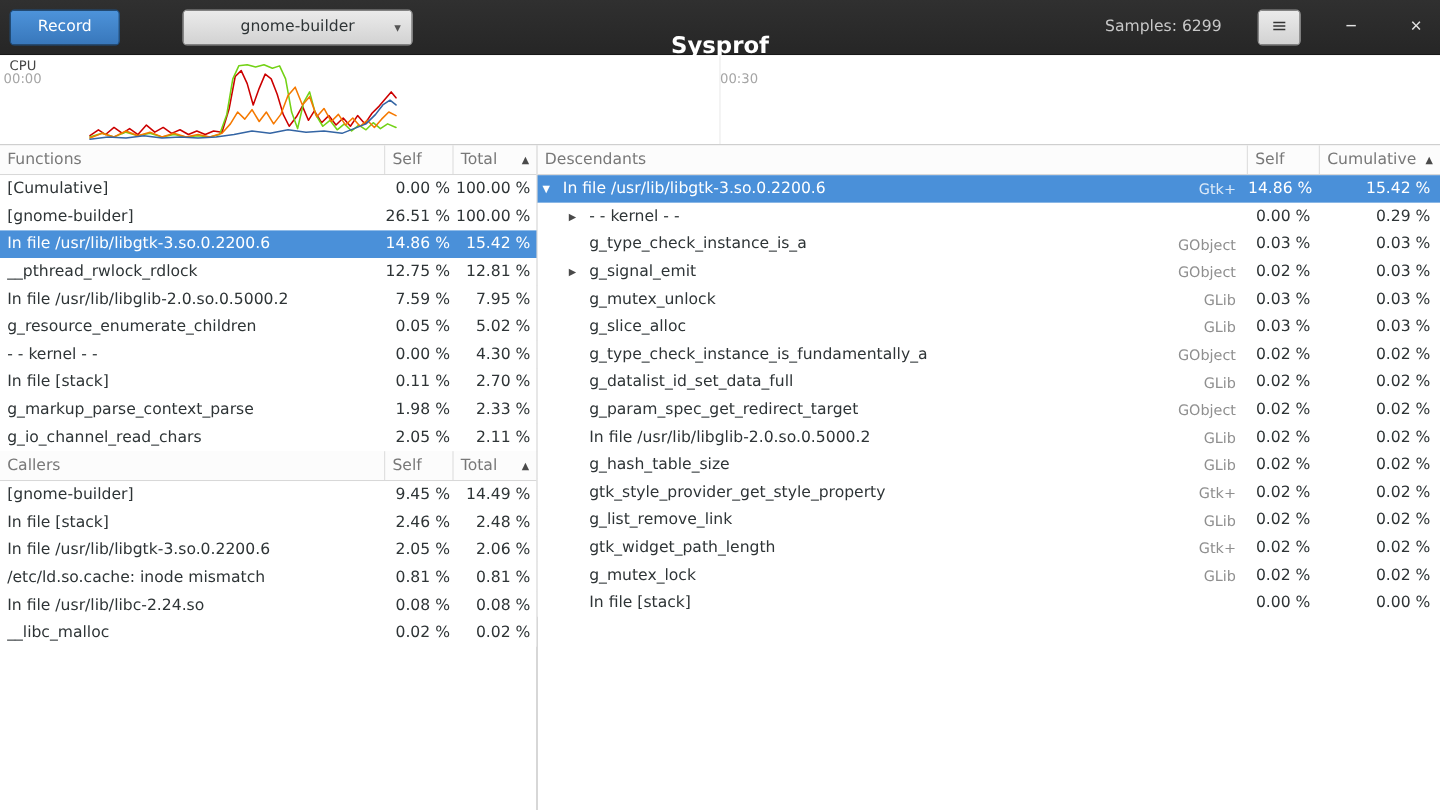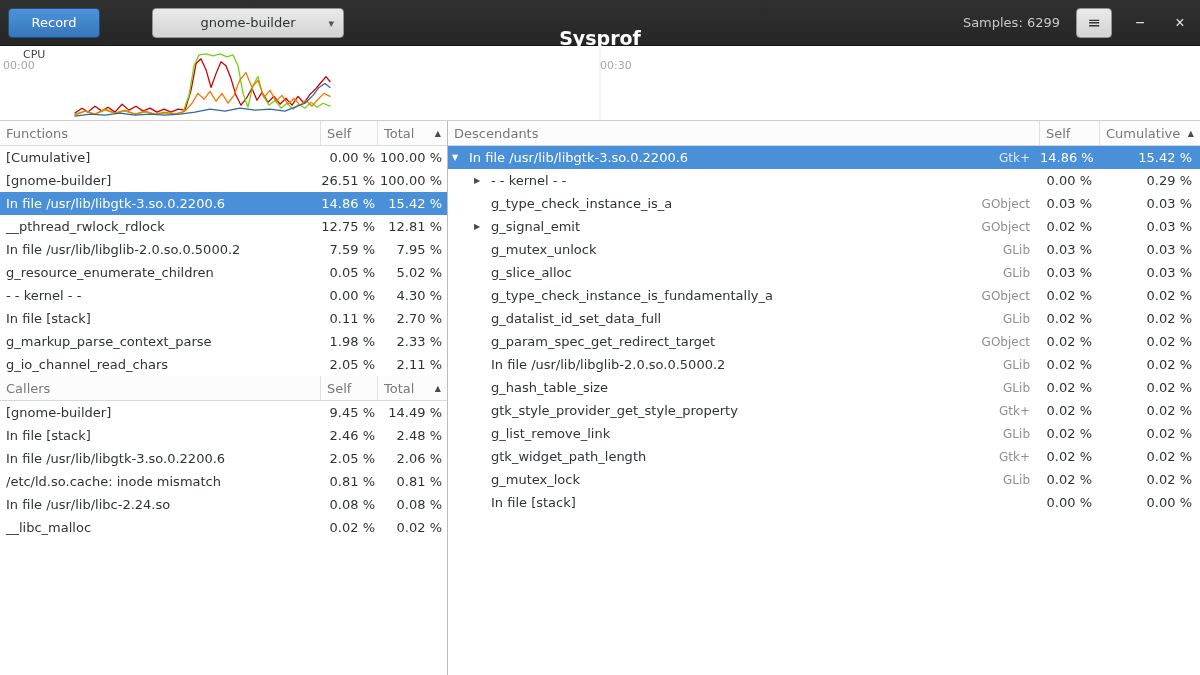--- a/index.html
+++ b/index.html
@@ -21,29 +21,29 @@
     display:flex;align-items:center;
     padding:0 8px;gap:10px;position:relative;
   }
   .btn{height:30px;border-radius:4px;font-size:13px;font-family:inherit;cursor:pointer;}
   .record{width:92px;background:linear-gradient(#4d93da,#3877bb);border:1px solid #1f4f80;color:#fff;}
   .process{width:192px;background:linear-gradient(#ebebeb,#d2d2d2);border:1px solid #959595;color:#2e3436;position:relative;margin-left:42px;}
   .process .caret{position:absolute;right:9px;top:8px;font-size:11px;color:#555;}
   .titles{position:absolute;left:0;right:0;top:6px;text-align:center;pointer-events:none;}
   .title{color:#ffffff;font-weight:bold;font-size:19px;line-height:1.3;margin-top:20px;}
   .subtitle{color:#9a9a9a;font-size:11px;}
-  .hright{margin-left:auto;display:flex;align-items:center;gap:16px;z-index:1;}
+  .hright{margin-left:auto;display:flex;align-items:center;gap:30px;z-index:1;}
   .samples{color:#c8c8c8;}
   .menu{width:36px;background:linear-gradient(#ebebeb,#d2d2d2);border:1px solid #959595;}
   .hamburger{font-size:16px;color:#333;line-height:1;}
   .winbtn{background:none;border:none;color:#e4e4e4;font-size:16px;width:24px;height:24px;line-height:22px;cursor:pointer;padding:0;}
   
   .cpu-graph{position:relative;height:75px;flex:none;border-bottom:1px solid #cfcfcf;background:#fff;}
   .cpu-graph svg{position:absolute;left:0;top:0;width:100%;height:100%;display:block;}
-  .cpu-label{position:absolute;top:2px;left:23px;font-size:11px;color:#444;}
+  .cpu-label{position:absolute;top:2px;left:8px;font-size:11px;color:#444;}
   .tlabel{position:absolute;font-size:11px;color:#a5a5a5;}
   .t0{top:13px;left:3px;}
   .t30{top:13px;left:600px;}
   
   .main{display:flex;flex:1;min-height:0;}
   .left-pane{width:448px;flex:none;border-right:1px solid #bdbdbd;display:flex;flex-direction:column;}
   .right-pane{flex:1;display:flex;flex-direction:column;min-width:0;}
   .thead{display:flex;height:25px;flex:none;background:#fcfcfc;border-bottom:1px solid #d8d8d8;color:#787878;align-items:stretch;}
   .hcell{display:flex;align-items:center;padding:0 6px;border-right:1px solid #e0e0e0;white-space:nowrap;overflow:hidden;}
   .hcell:last-child{border-right:none;}

